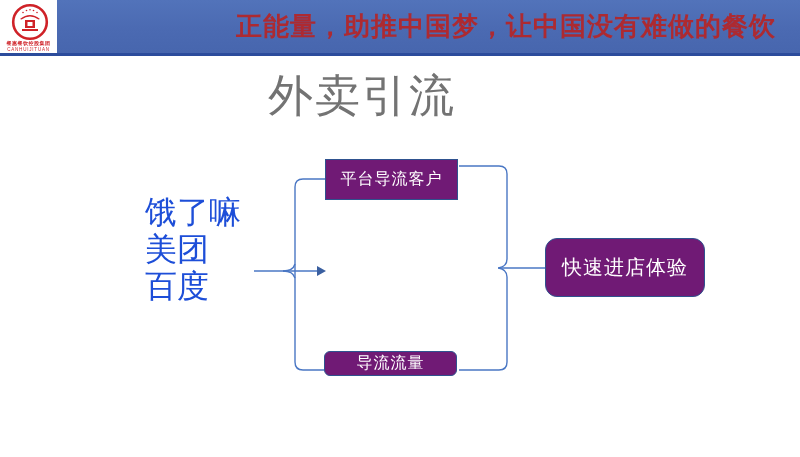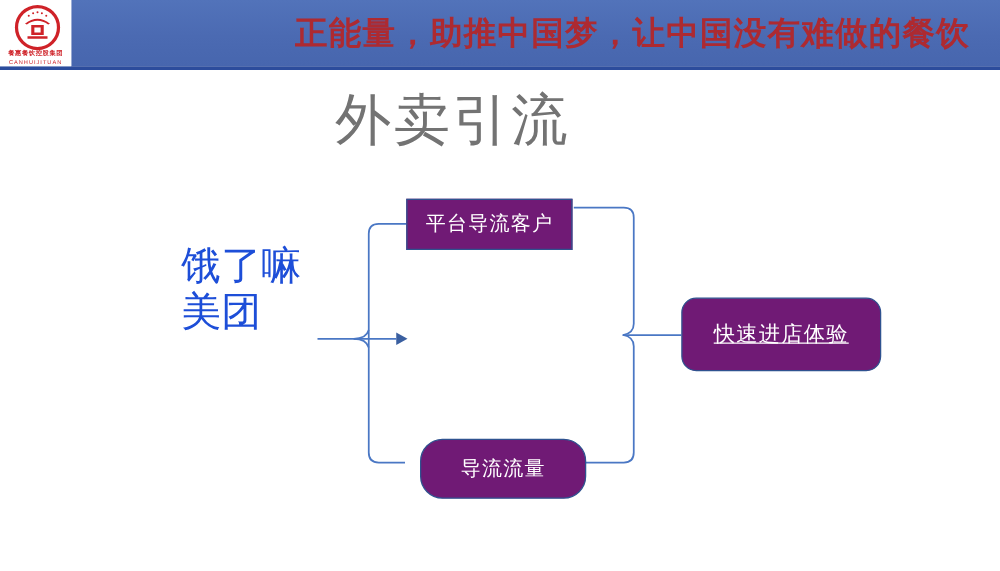--- a/index.html
+++ b/index.html
@@ -37,22 +37,22 @@
   
   .connector-layer{position:absolute;left:0;top:0;width:800px;height:457px;pointer-events:none;}
   
   .flow-box{
     position:absolute;display:flex;align-items:center;justify-content:center;
     background:#701a75;border:1.5px solid #2f528f;color:#ffffff;
     font-size:16px;letter-spacing:1px;box-sizing:border-box;white-space:nowrap;
   }
   .box-1{left:325px;top:159px;width:133px;height:41px;border-radius:0;}
   .box-2{left:325px;top:250px;width:132px;height:43px;border-radius:10px;}
-  .box-3{left:324px;top:351px;width:133px;height:48px;border-radius:18px;margin-left:12px;}
-  .box-result{left:545px;top:238px;width:160px;height:59px;border-radius:12px;font-size:17px;text-decoration:underline;}
+  .box-3{left:324px;top:351px;width:133px;height:25px;border-radius:6px;}
+  .box-result{left:545px;top:238px;width:160px;height:59px;border-radius:12px;font-size:20px;}
 </style>
 </head>
 <body>
 
 <div class="slide">
 
   <div class="header">
     <div class="header-bar"></div>
     <div class="header-underline"></div>
 
@@ -74,20 +74,21 @@
     </div>
 
     <div class="slogan">正能量，助推中国梦，让中国没有难做的餐饮</div>
   </div>
 
   <div class="slide-title">外卖引流</div>
 
   <div class="sources">
     <div>饿了嘛</div>
     <div>美团</div>
+    <div>百度</div>
   </div>
 
   <svg class="connector-layer" viewBox="0 0 800 457">
     <g stroke="#4a77c4" stroke-width="1.4" fill="none">
 
       <path d="M325 179 L303 179 Q295 179 295 187 L295 362 Q295 370 303 370 L324 370"></path>
 
       <path d="M254 271 L317 271"></path>
 
       <path d="M283 271 Q293 271 295 264"></path>

